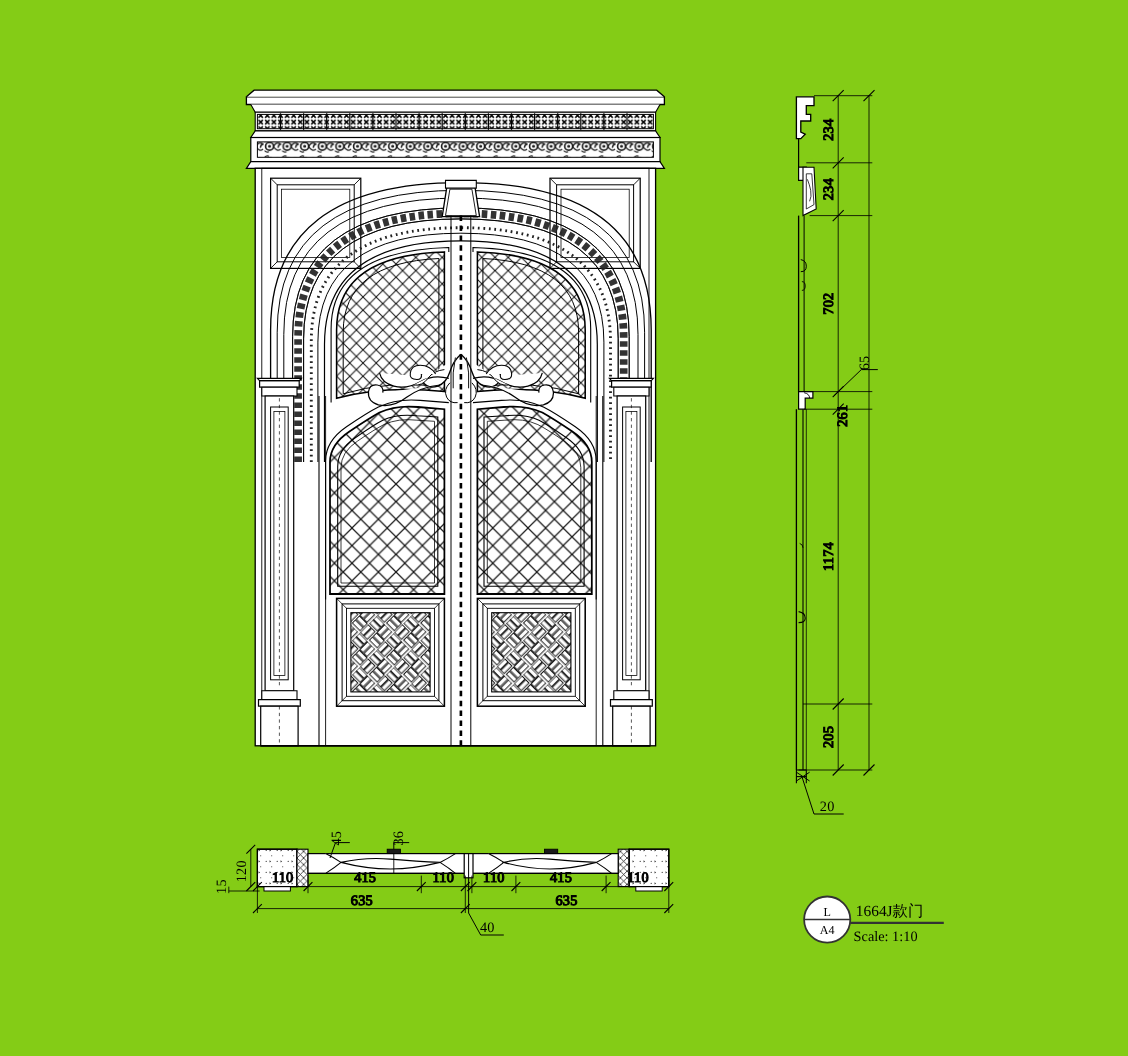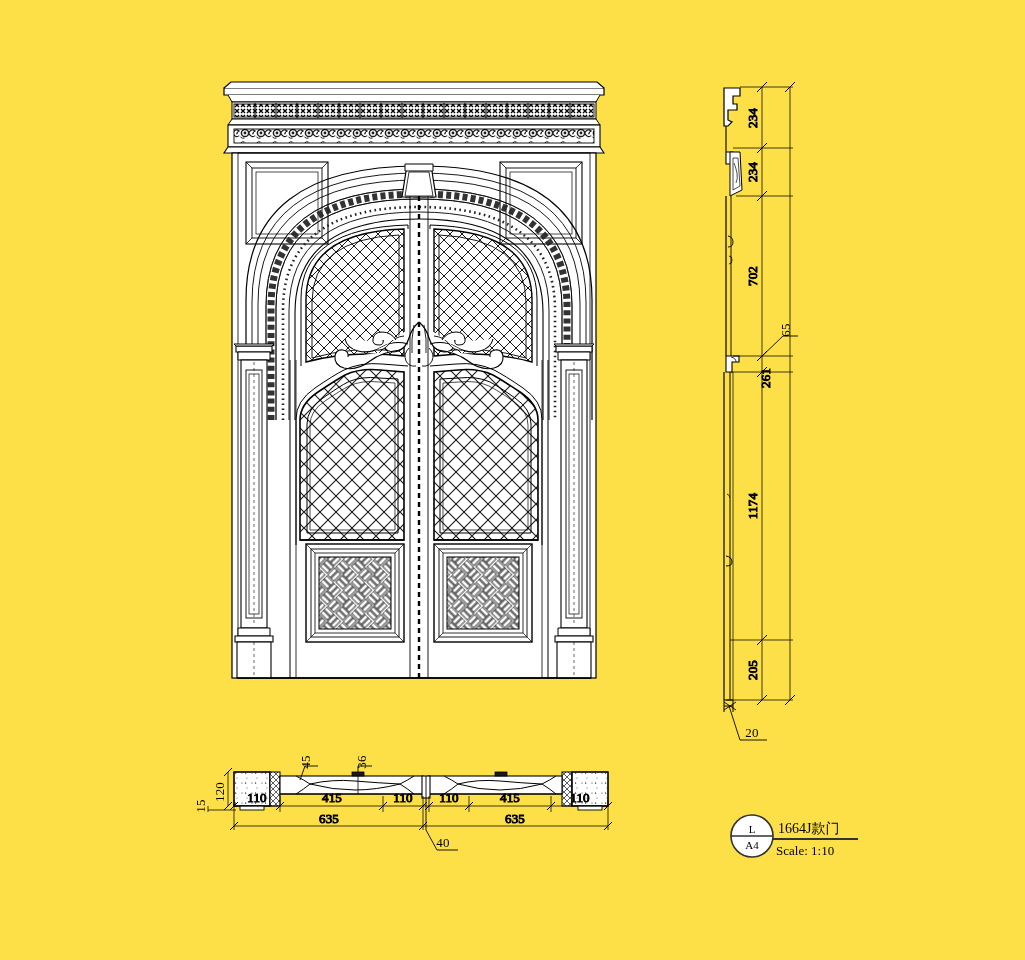--- a/index.html
+++ b/index.html
@@ -11,21 +11,21 @@
     width: 1025px;
     height: 960px;
     overflow: hidden;
     font-family: "Liberation Serif", serif;
     color: #000000;
   }
   #sheet {
     position: relative;
     width: 1025px;
     height: 960px;
-    background: #fde047;
+    background: #84cc16;
   }
   svg.drawing {
     position: absolute;
     left: 0;
     top: 0;
     width: 1025px;
     height: 960px;
     display: block;
   }
   text {

